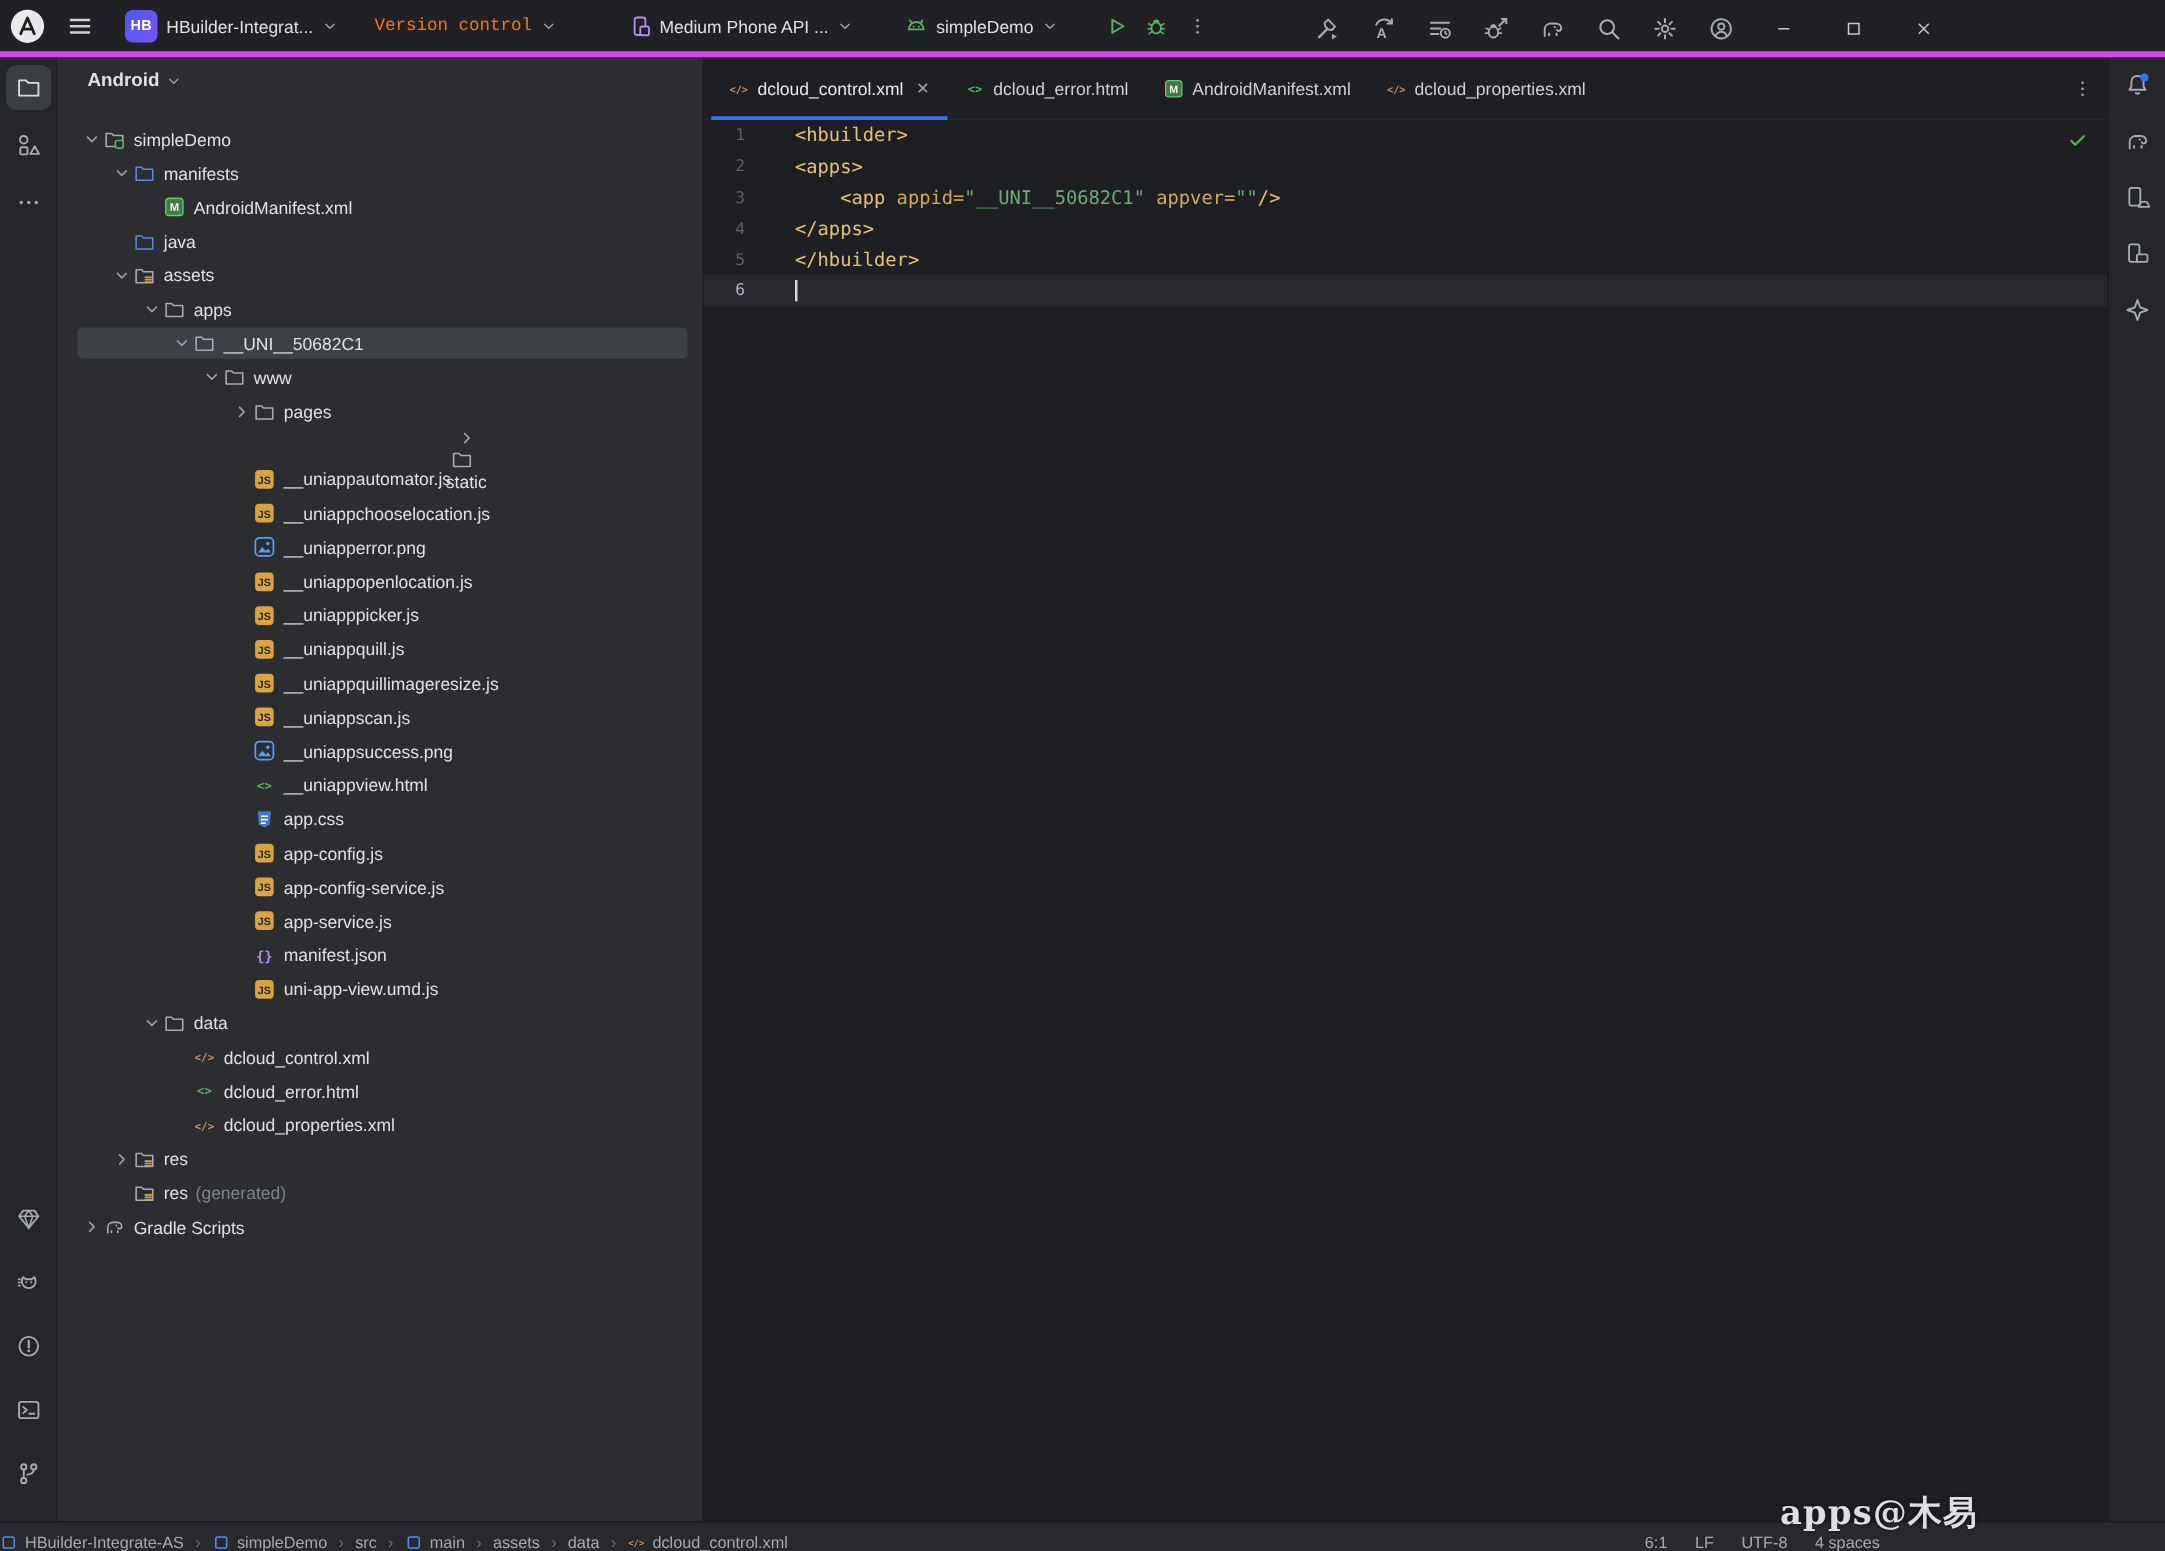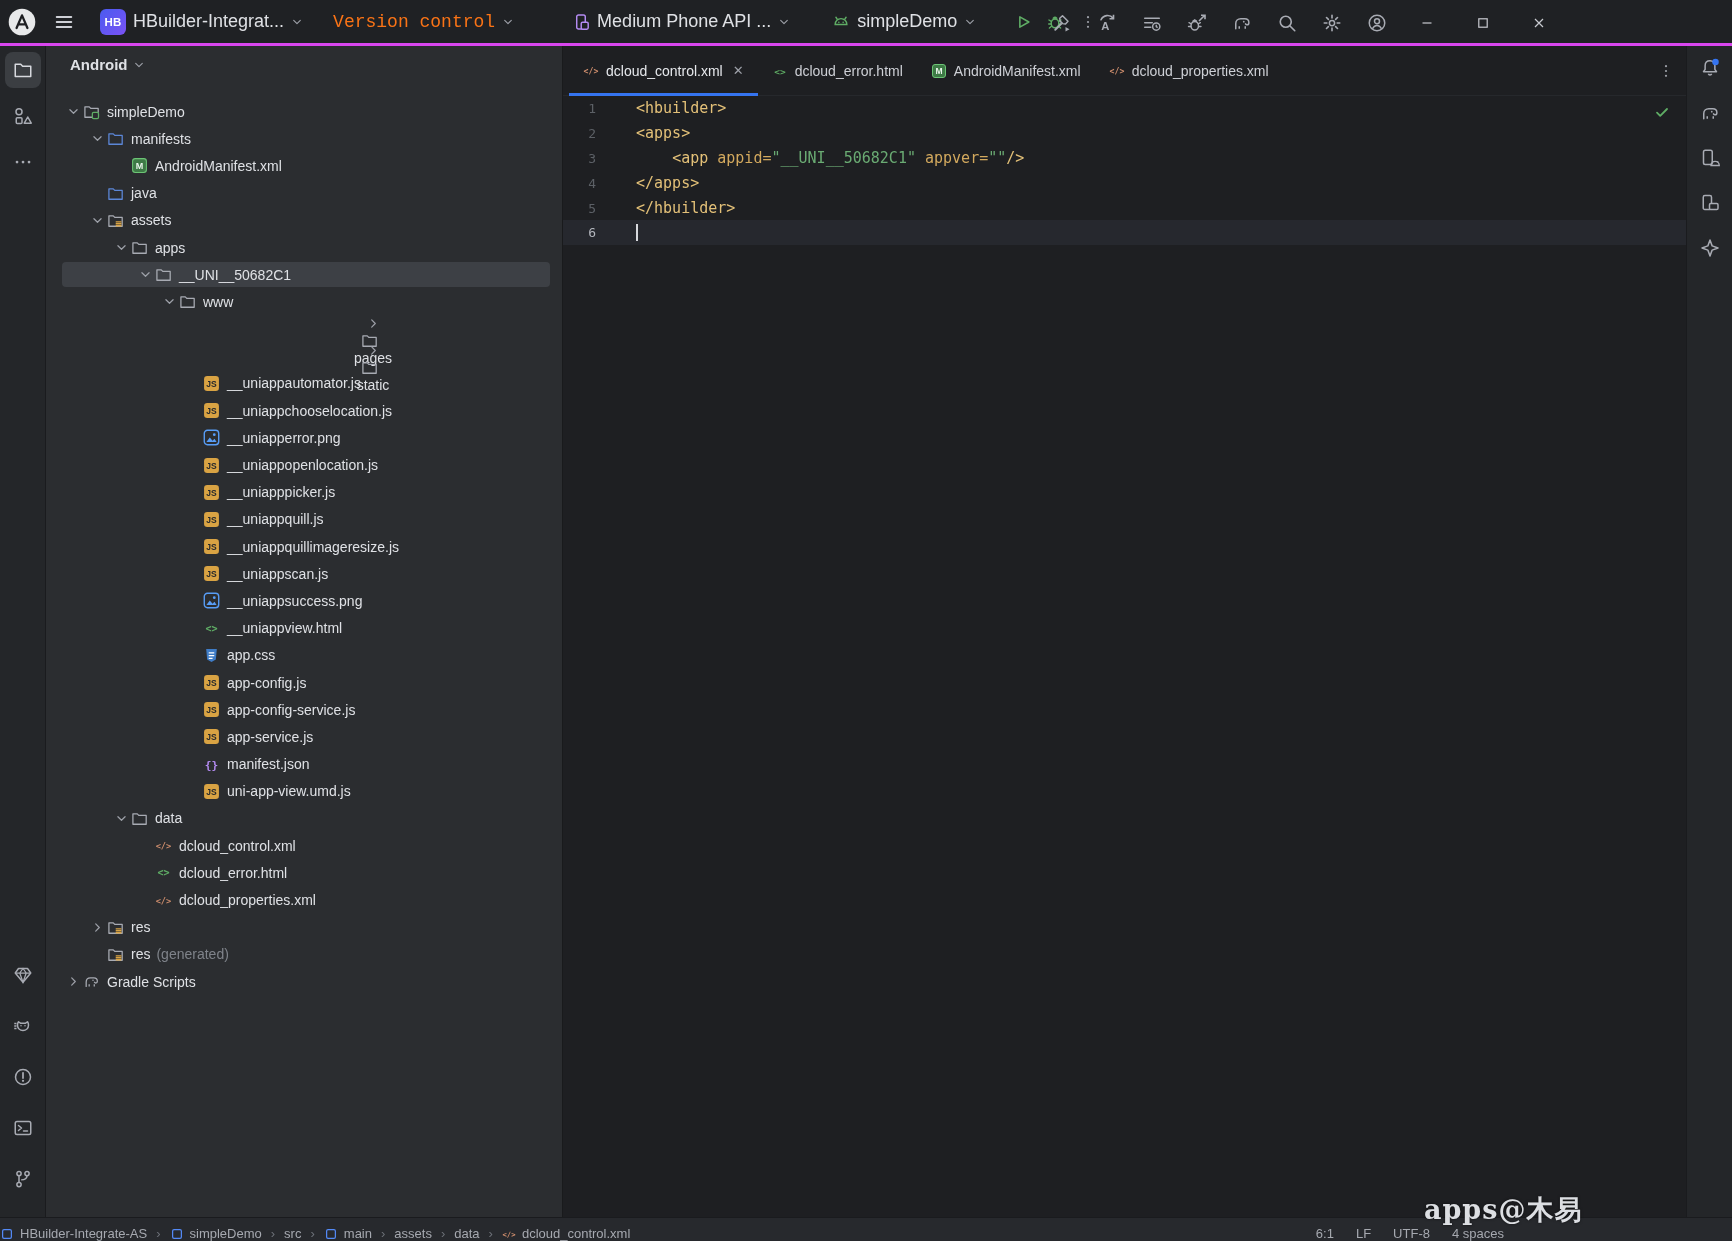--- a/index.html
+++ b/index.html
@@ -1,28 +1,28 @@
 <!DOCTYPE html>
 <html><head>
 <meta charset="utf-8">
 <style>
   html,body{margin:0;padding:0;background:#101113;}
   .app{position:relative;width:1732px;height:1241px;background:#1e1f22;overflow:hidden;
        font-family:"Liberation Sans",sans-serif;color:#dfe1e5;font-size:14px;}
   .ic{display:inline-grid;place-items:center;line-height:0;}
   
   .titlebar{position:absolute;left:0;top:0;right:0;height:46px;background:#1f2124;
-            border-bottom:3px solid #d946ef;display:flex;align-items:center;box-sizing:border-box;}
+            border-bottom:5px solid #d946ef;display:flex;align-items:center;box-sizing:border-box;}
   .tbtn{background:none;border:none;padding:0;display:inline-grid;place-items:center;cursor:pointer;}
   .logo{margin-left:8px;}
   .burger{margin-left:18px;}
   .widget{display:flex;align-items:center;gap:7px;cursor:pointer;}
   .hb-badge{width:26px;height:26px;border-radius:6px;display:grid;place-items:center;
             background:linear-gradient(135deg,#4a5bf0,#7a52f4);color:#fff;font-weight:700;font-size:11.5px;letter-spacing:.3px;}
-  .tb-label{color:#dfe1e5;font-size:18px;white-space:nowrap;}
+  .tb-label{color:#dfe1e5;font-size:14px;white-space:nowrap;}
   .dim-label{color:#f97316;font-family:Liberation Mono, monospace;}
   .proj-widget{margin-left:26px;}
   .vcs-widget{margin-left:30px;}
   .device-widget{margin-left:58px;}
   .run-widget{margin-left:42px;}
   .play-btn{margin-left:38px;}
   .bug-btn{margin-left:14px;}
   .kebab-btn{margin-left:16px;}
   .tb-right{position:absolute;left:1052px;top:0;height:46px;display:flex;align-items:center;gap:25px;}
   .win-controls{position:absolute;left:1410px;top:0;height:46px;display:flex;align-items:center;gap:22px;}
@@ -453,21 +453,21 @@
               <path d="M3.6 5.8 8 10.2l4.4-4.4" stroke="#9da0a8" stroke-width="1.5" fill="none" stroke-linecap="round" stroke-linejoin="round"></path>
             </svg>
           </span>
           <span class="fic">
             <svg width="17" height="17" viewBox="0 0 16 16" fill="none" xmlns="http://www.w3.org/2000/svg">
               <path d="M1.8 3.6h4.1l1.4 1.5h7v8.3H1.8z" stroke="#a8abb3" stroke-width="1.2" fill="none" stroke-linejoin="round"></path>
             </svg>
           </span>
           <span class="lbl">www</span>
         </div>
-        <div class="trow" style="padding-left: 138px; flex-direction: column;">
+        <div class="trow" style="padding-left: 138px;">
           <span class="chev">
             <svg width="13" height="13" viewBox="0 0 16 16" fill="none" xmlns="http://www.w3.org/2000/svg">
               <path d="M5.8 3.6 10.2 8l-4.4 4.4" stroke="#9da0a8" stroke-width="1.5" fill="none" stroke-linecap="round" stroke-linejoin="round"></path>
             </svg>
           </span>
           <span class="fic">
             <svg width="17" height="17" viewBox="0 0 16 16" fill="none" xmlns="http://www.w3.org/2000/svg">
               <path d="M1.8 3.6h4.1l1.4 1.5h7v8.3H1.8z" stroke="#a8abb3" stroke-width="1.2" fill="none" stroke-linejoin="round"></path>
             </svg>
           </span>

